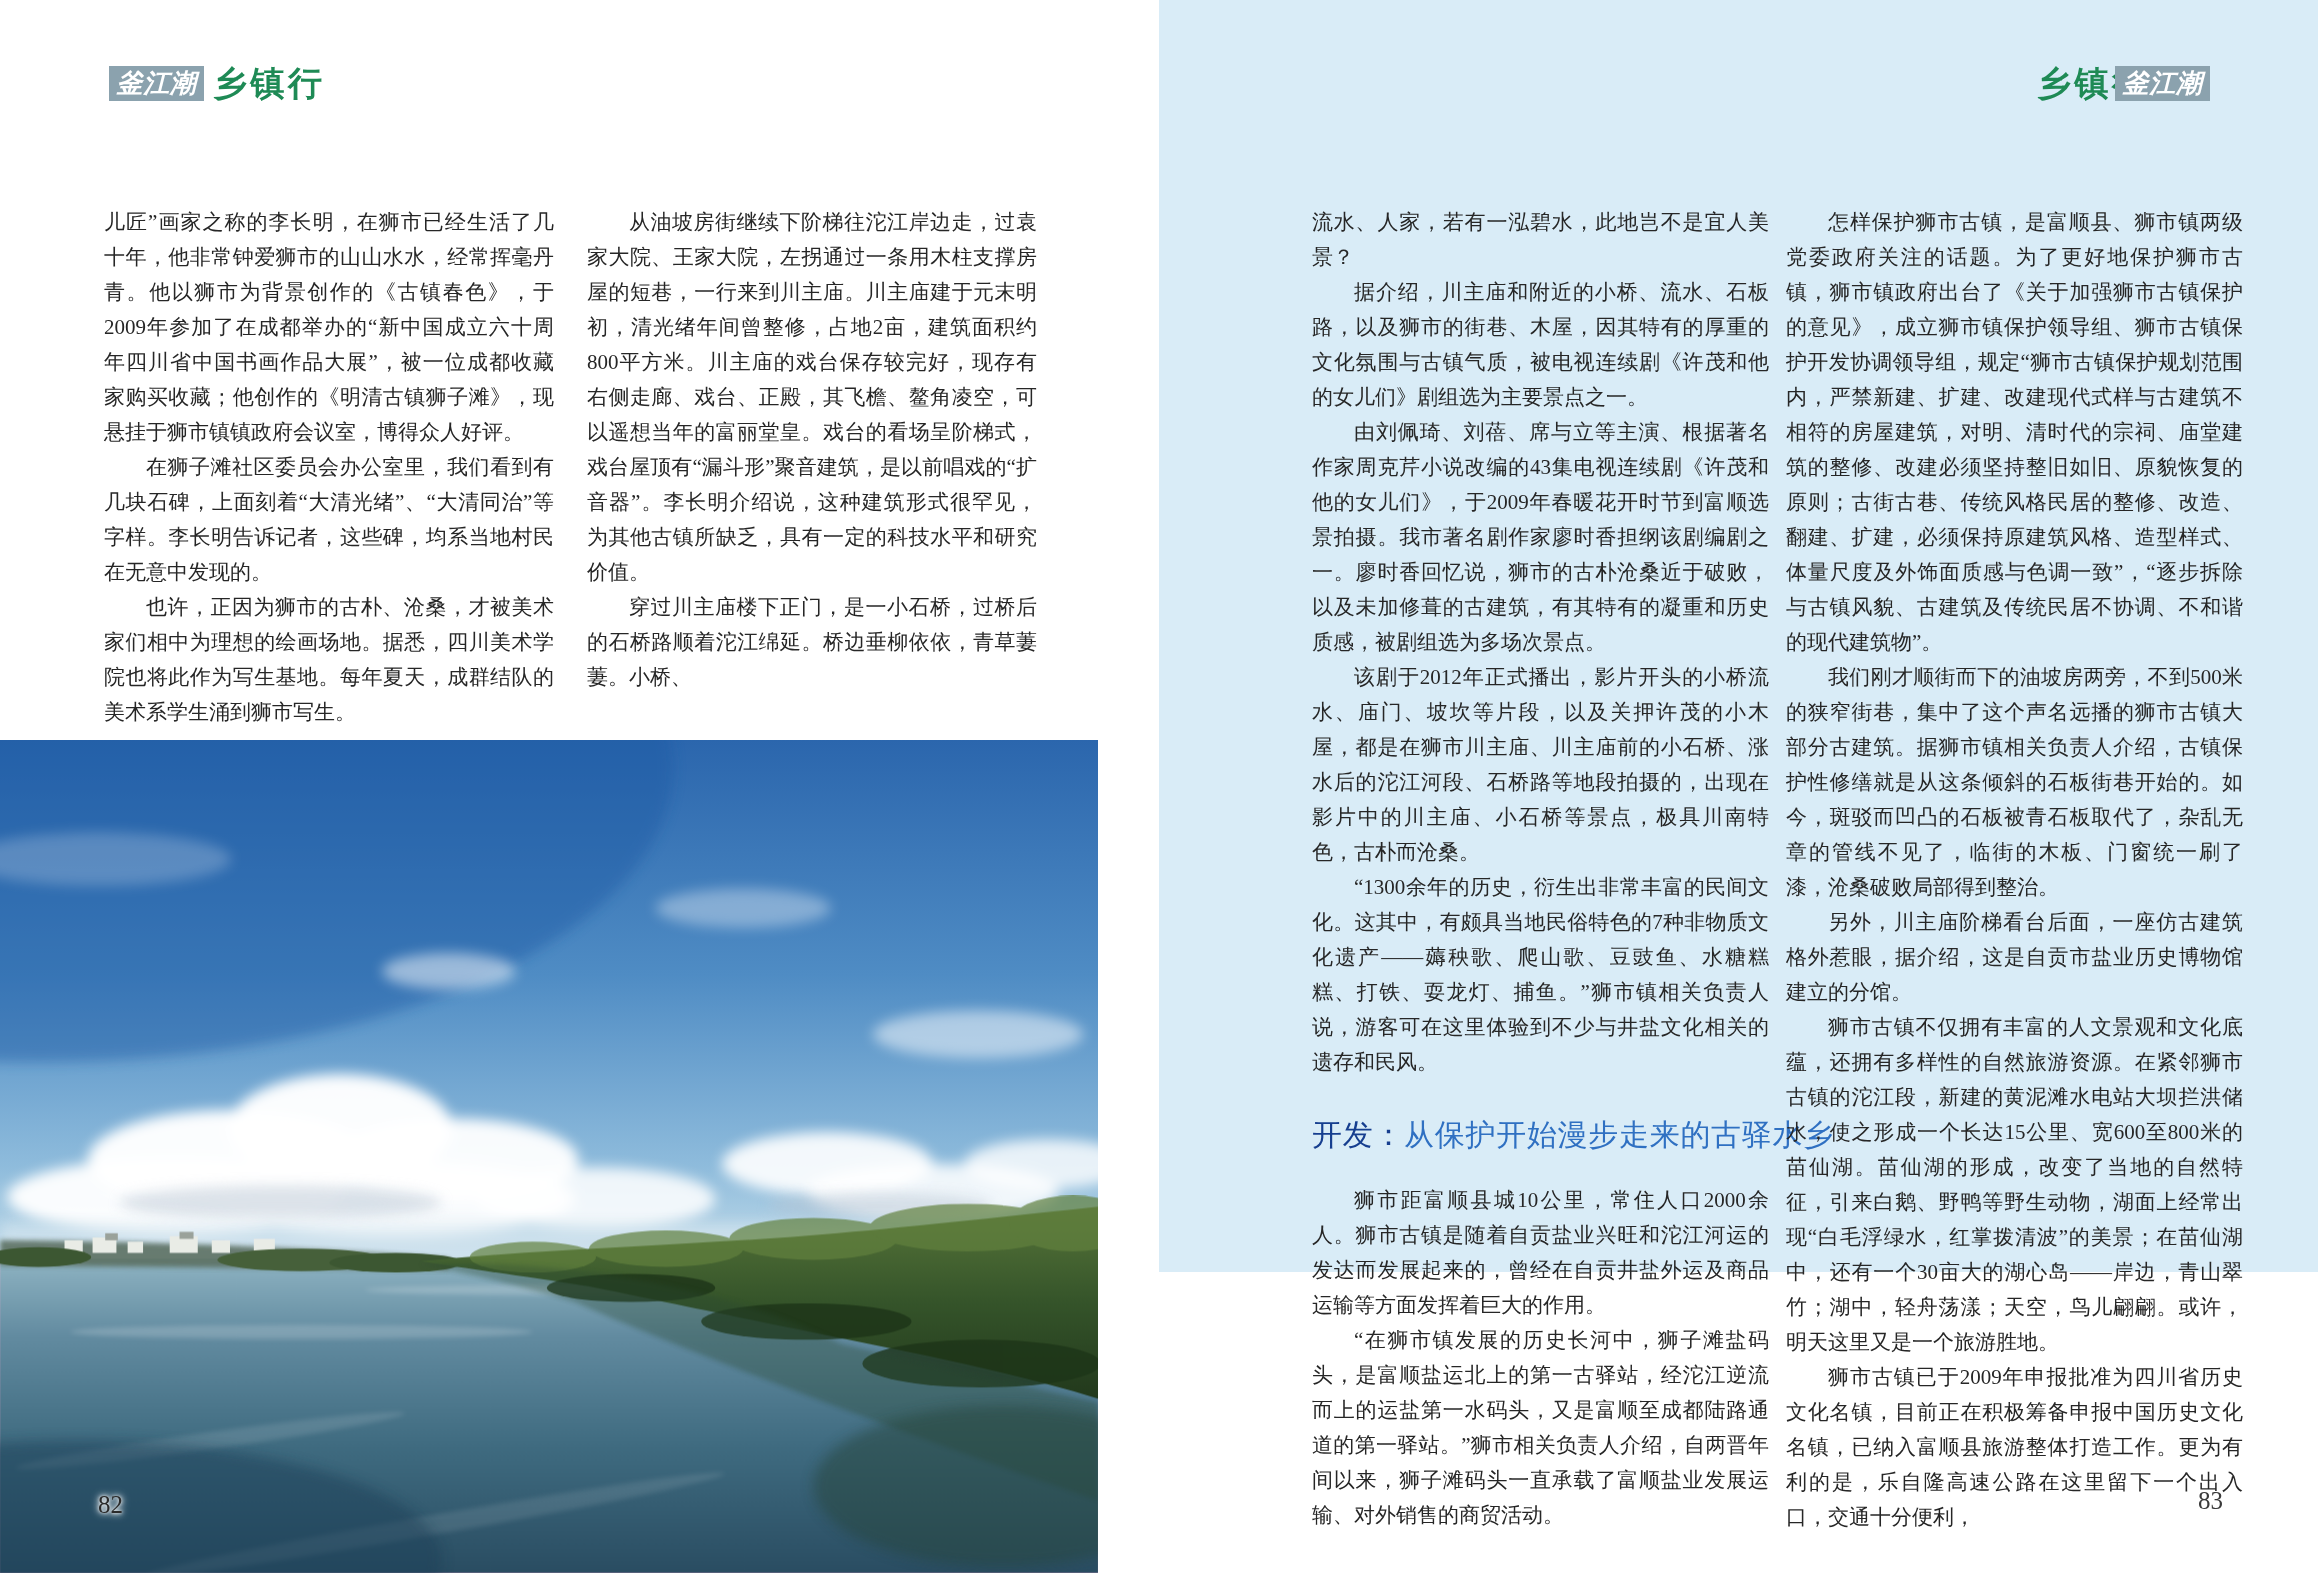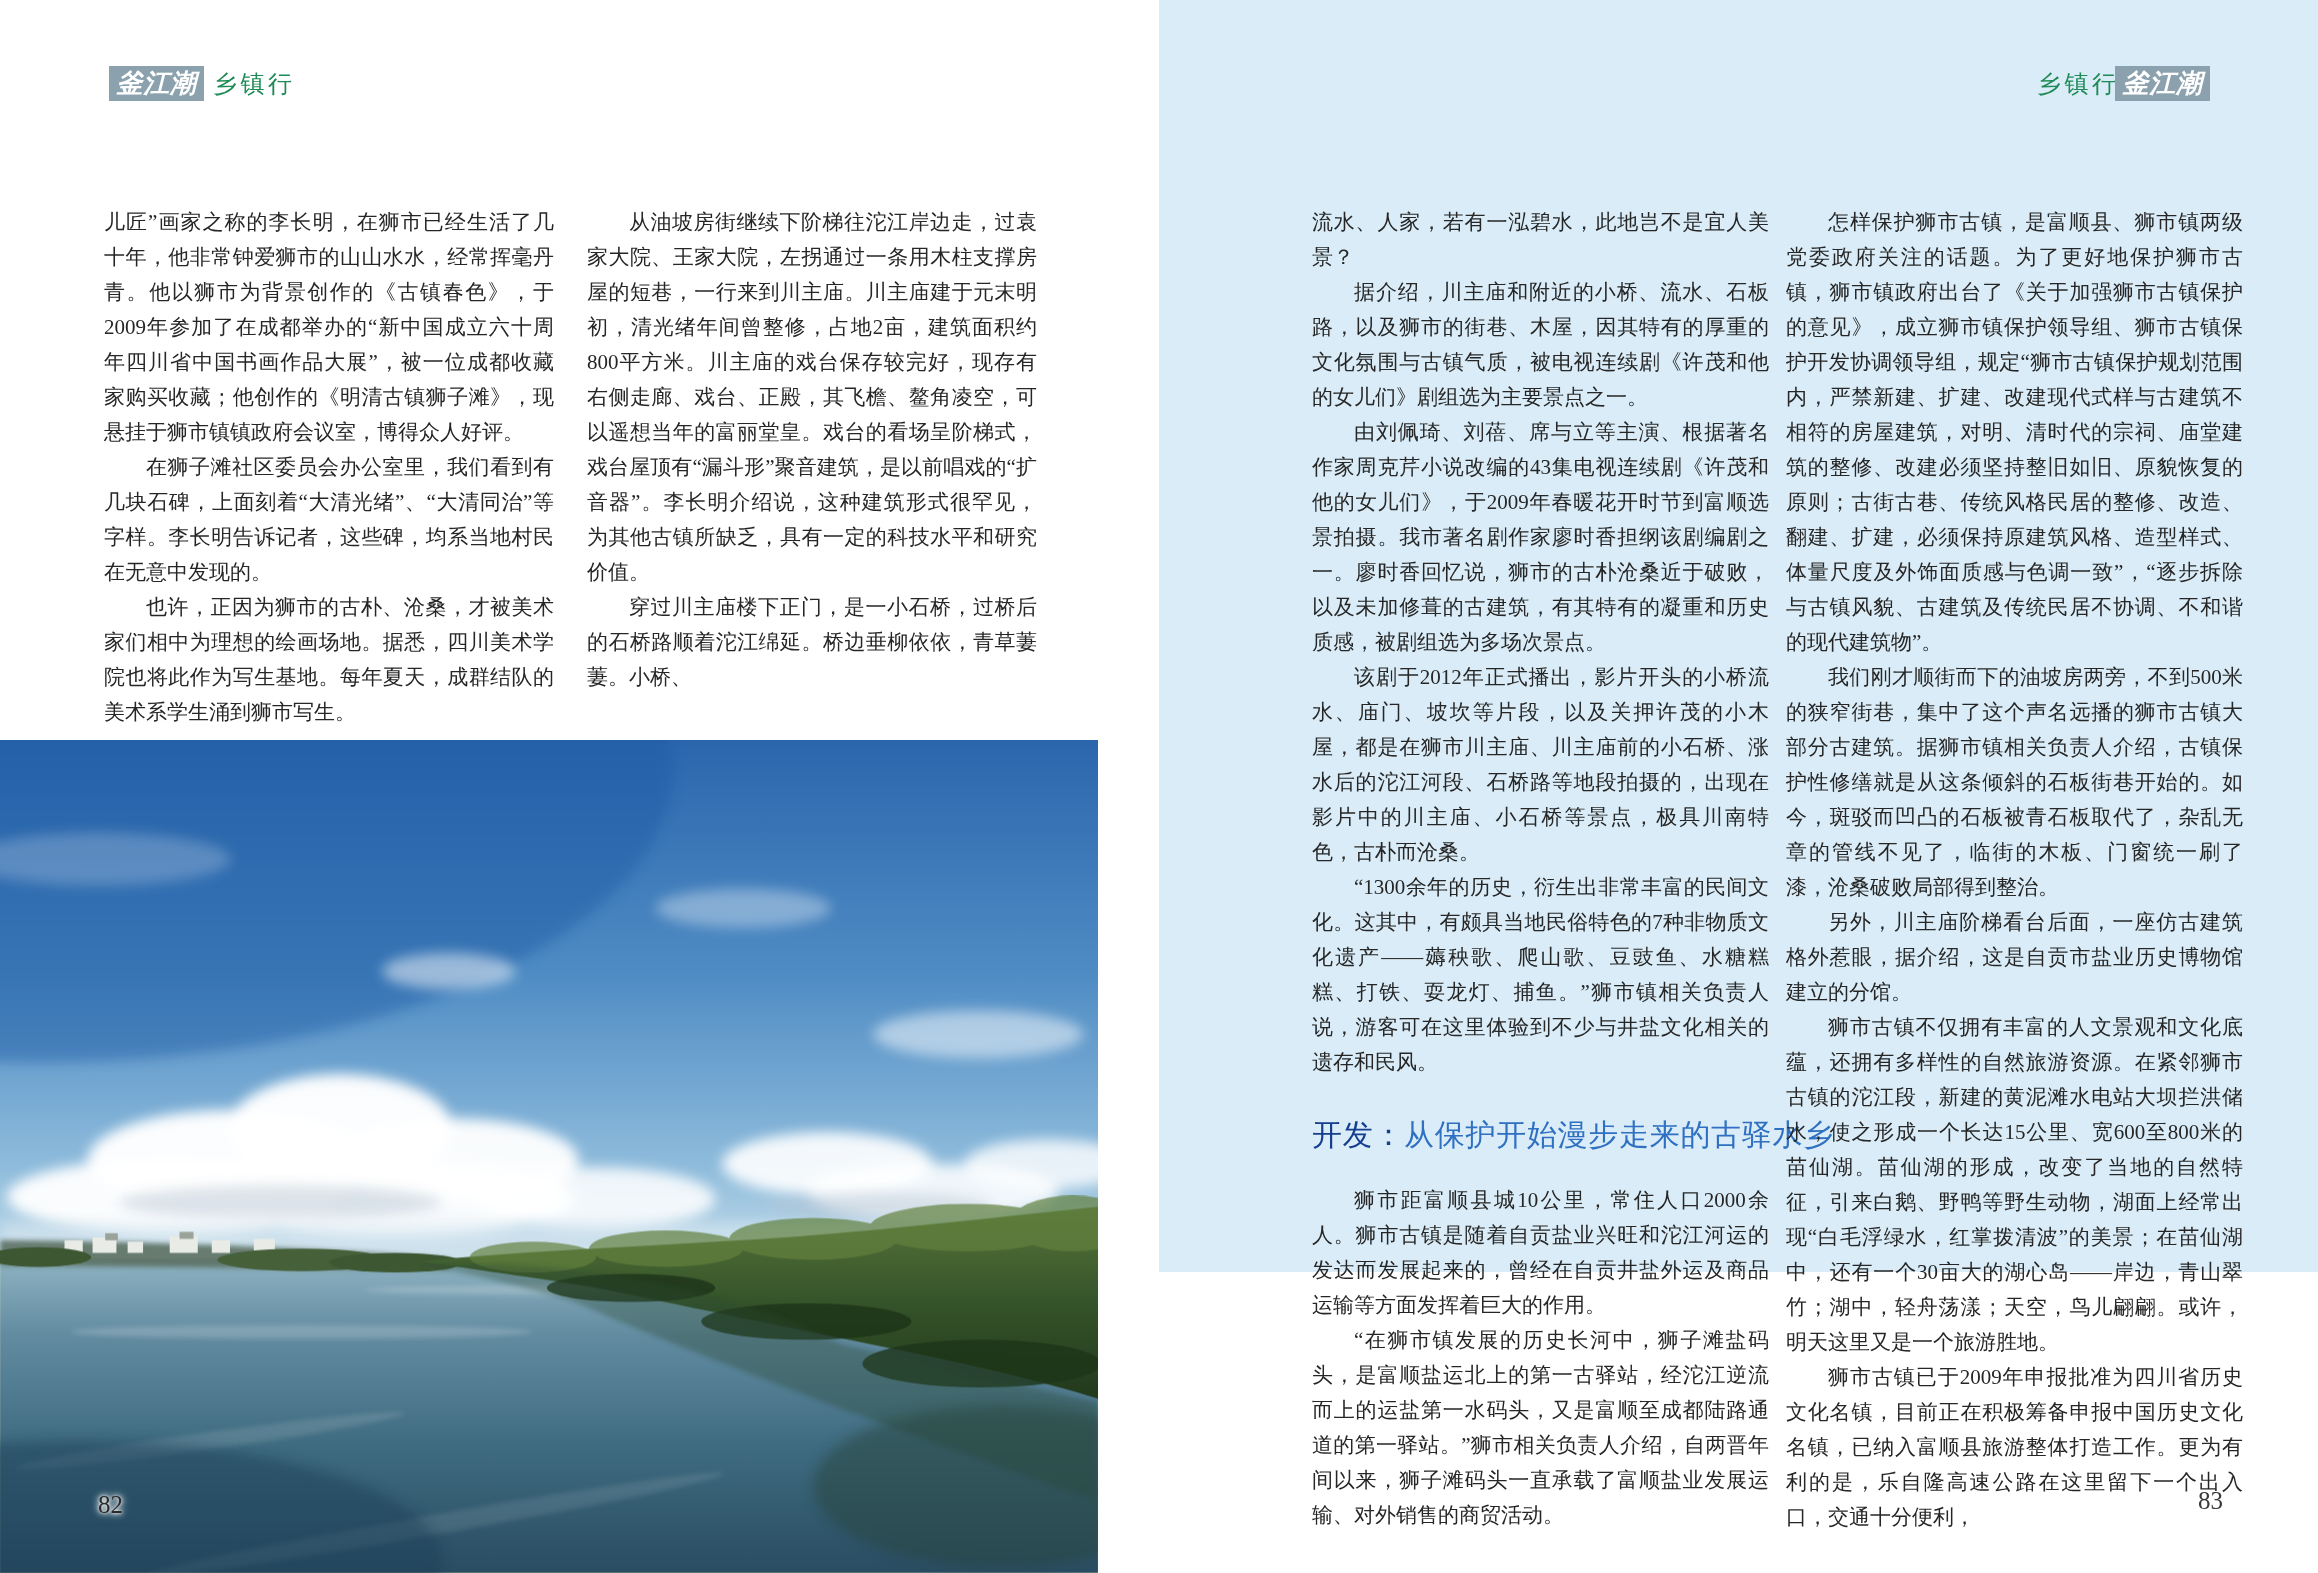--- a/index.html
+++ b/index.html
@@ -17,21 +17,21 @@
     position:absolute;width:95px;height:35px;
     background:var(--logo_box,#8ba2ae);
     color:var(--logo_text_color,#ffffff);
     font-style:italic;font-weight:bold;font-size:26px;line-height:35px;
     text-align:center;letter-spacing:0.7px;
     font-family:"DejaVu Serif",serif;
   }
   .section-label{
     position:absolute;
     color:var(--section_label_color,#1e8a55);
-    font-size:24px;line-height:34px;font-weight:400;letter-spacing:3.5px;
+    font-size:34px;line-height:34px;font-weight:700;letter-spacing:3.5px;
     font-family:"Liberation Serif",serif;
   }
   .hdr-left-box{left:109px;top:66px;}
   .hdr-left-label{left:213px;top:67px;}
   .hdr-right-label{left:878px;top:67px;}
   .hdr-right-box{left:956px;top:66px;}
 
   
   .col{
     position:absolute;width:450px;
@@ -51,21 +51,21 @@
     font-family:"Liberation Sans","DejaVu Sans",sans-serif;
     font-size:30px;line-height:38px;font-weight:500;
     text-indent:0;letter-spacing:0.7px;white-space:nowrap;
   }
   .dev-heading .h-prefix{color:var(--heading_prefix_color,#163e8f);font-weight:400;margin-top:20px;}
   .dev-heading .h-title{color:var(--heading_title_color,#2f70c2);}
 
   
   .photo{
     position:absolute;left:0;top:740px;width:1098px;height:833px;
-    margin:0;padding:0;overflow:hidden;background:#fef9c3;
+    margin:0;padding:0;overflow:hidden;background:#f9a8d4;
   }
   .photo svg{display:block;width:100%;height:100%;}
 
   .pageno{
     position:absolute;font-size:25px;
     font-family:"Liberation Serif",serif;
   }
   .pageno-left{
     left:98px;top:751px;color:#2b2b2b;
     text-shadow:0 0 3.5px #ffffff,0 0 6.3px #ffffff,0 0 9.8px #ffffff;

